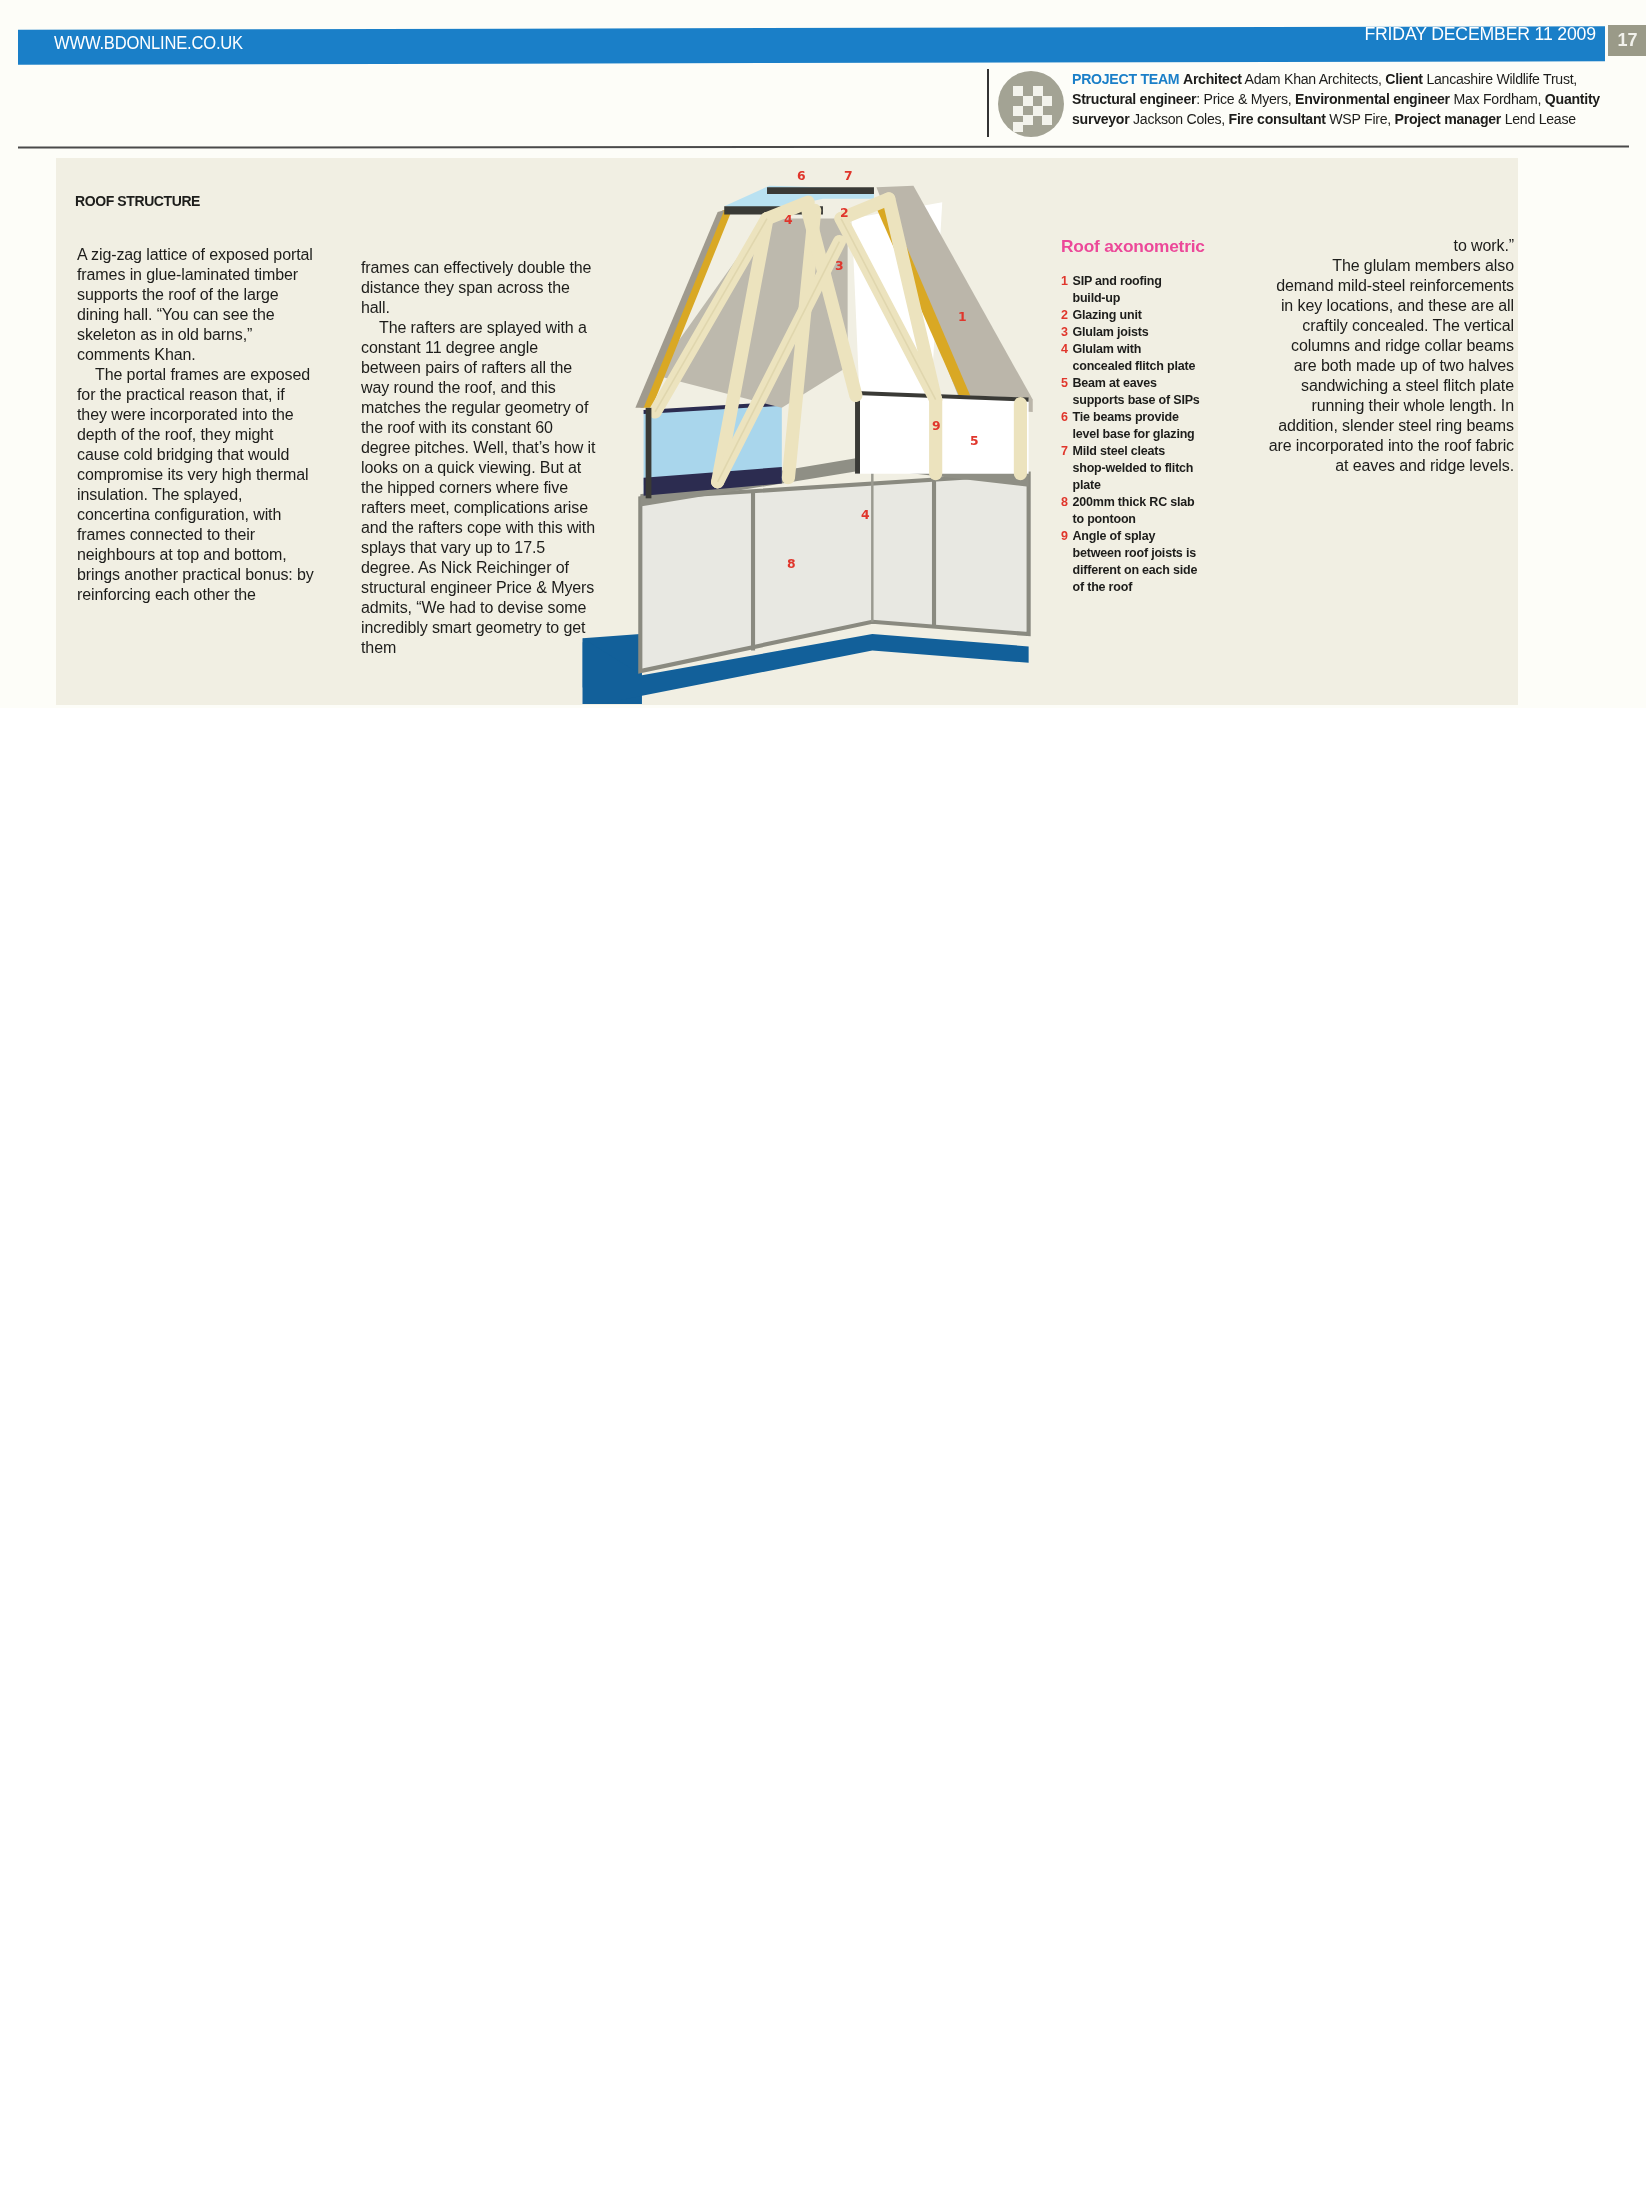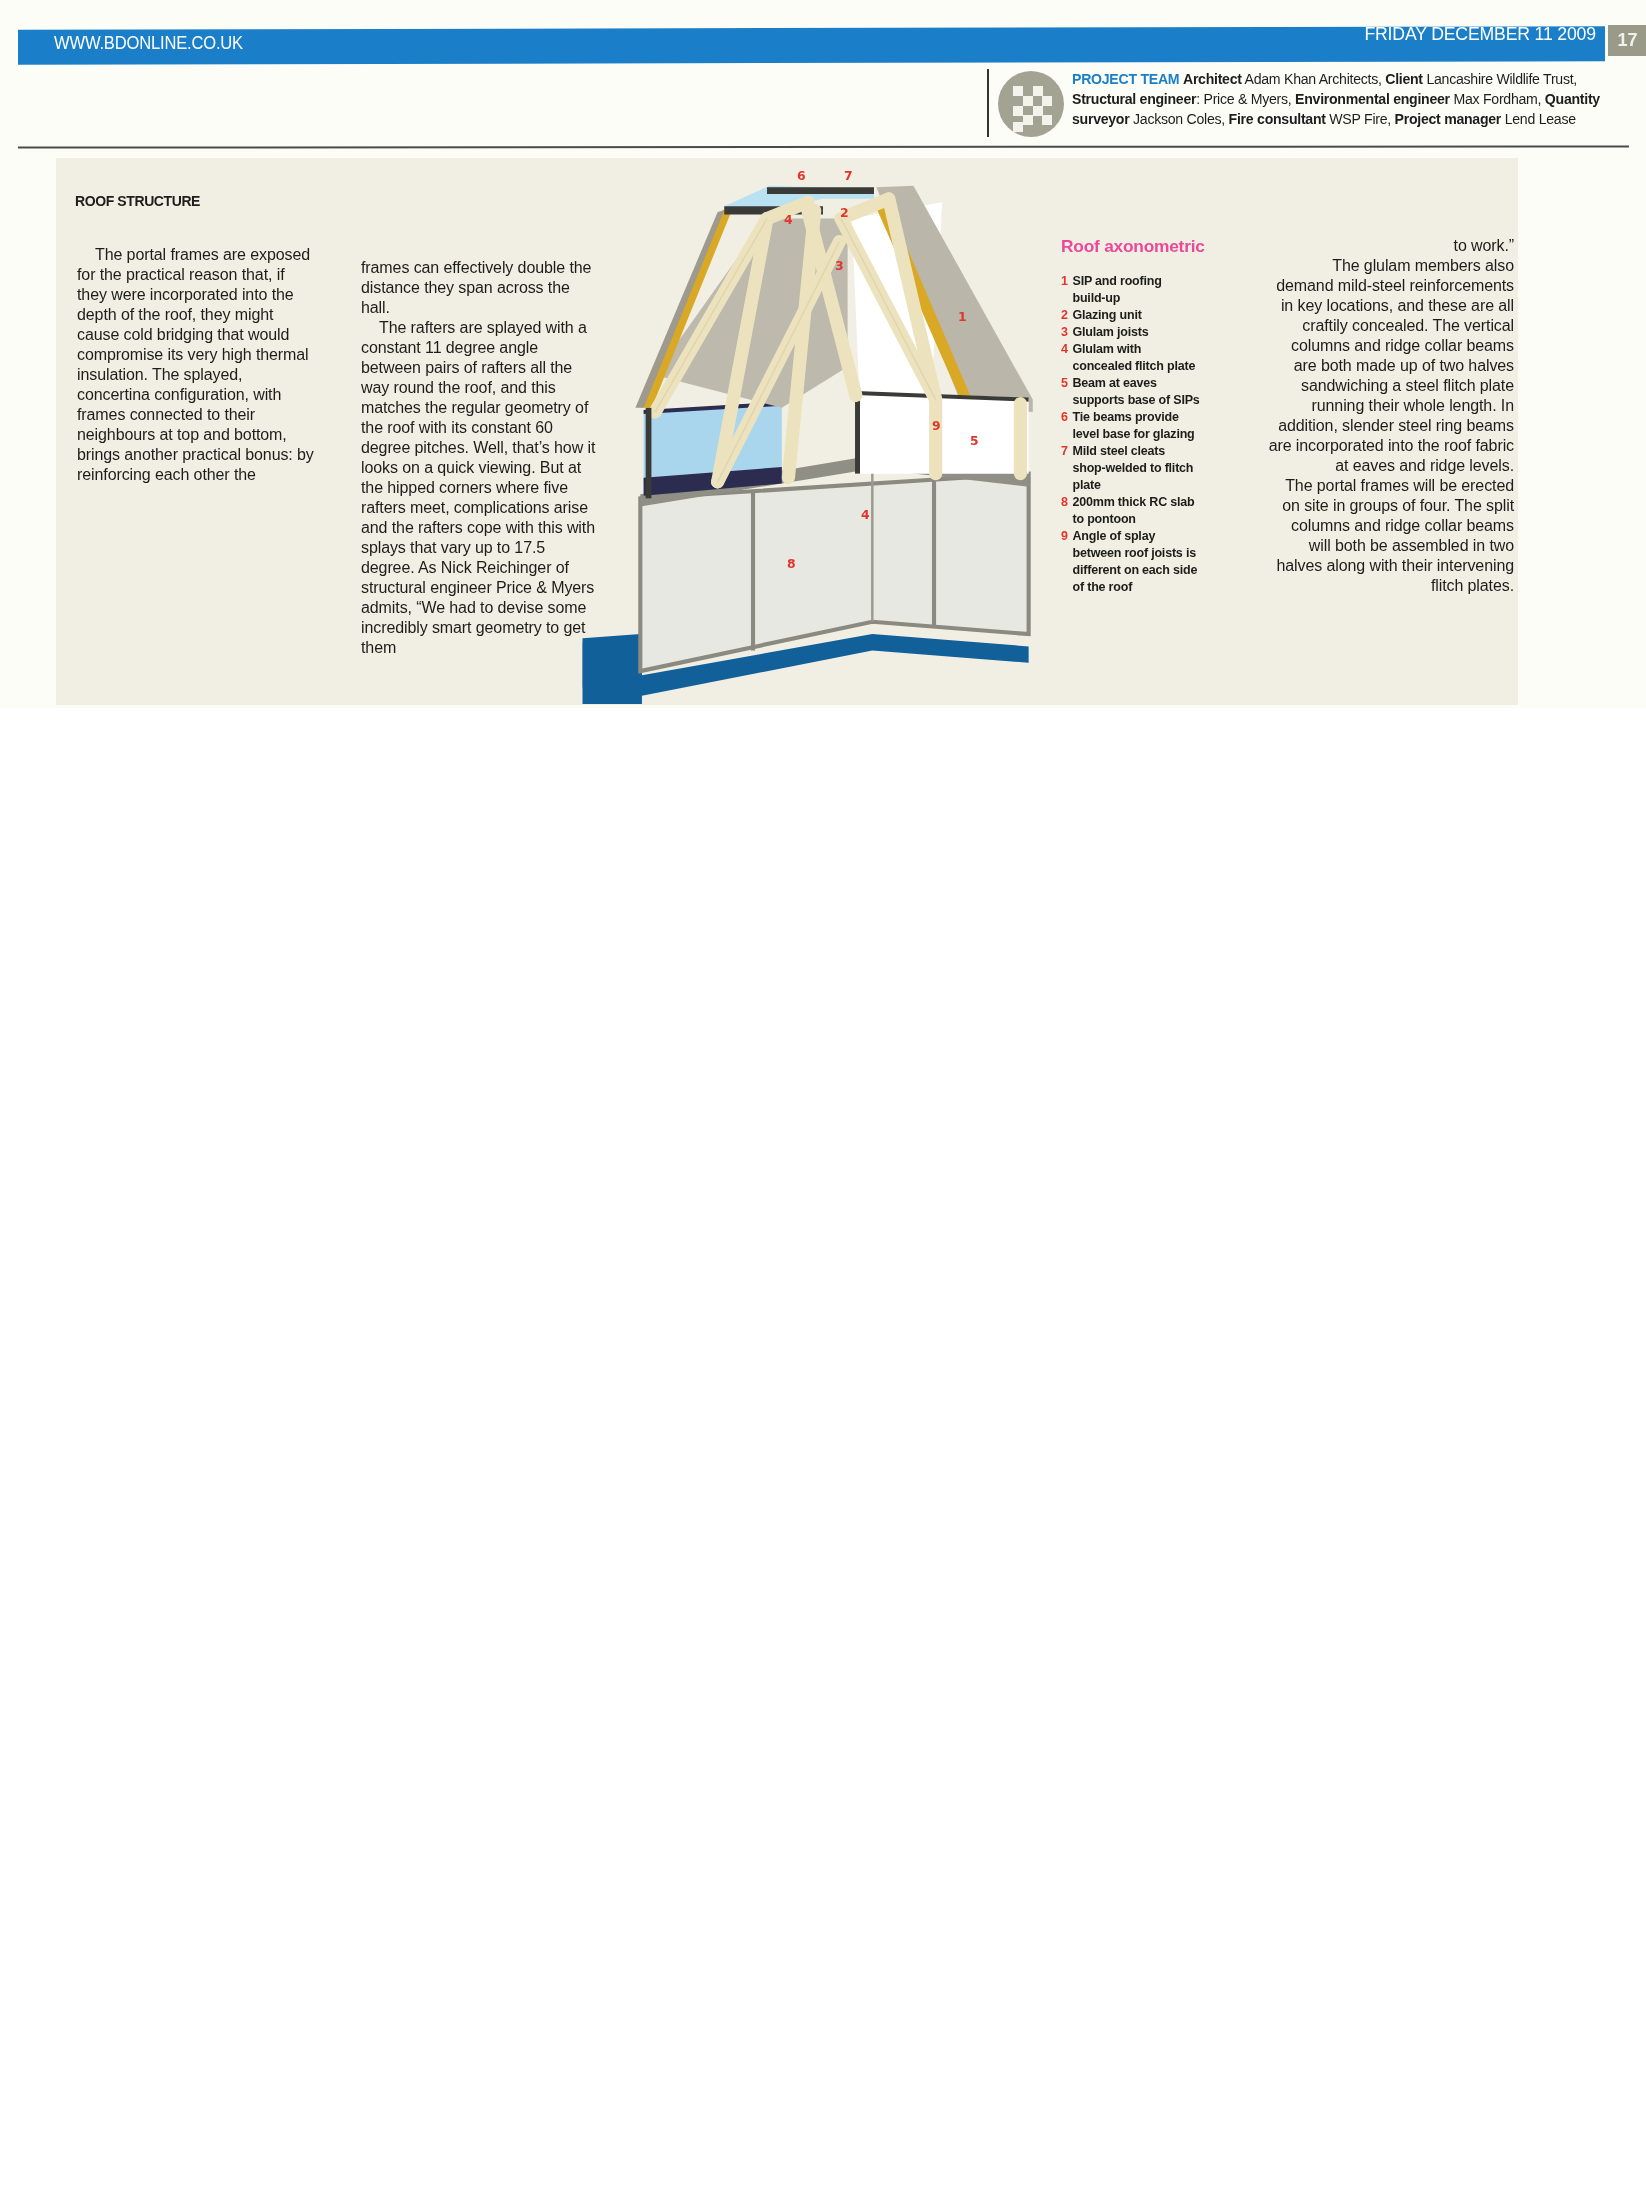--- a/index.html
+++ b/index.html
@@ -149,20 +149,21 @@
   <span>WSP Fire,</span>
   <b>Project manager</b>
   <span>Lend Lease</span>
 </div>
 <div class="rule-main"></div>
 
 <div class="panel"></div>
 <div class="panel-heading">ROOF STRUCTURE</div>
 
 <div class="col col1">
+  <p>A zig-zag lattice of exposed portal frames in glue-laminated timber supports the roof of the large dining hall. “You can see the skeleton as in old barns,” comments Khan.</p>
   <p class="indent">The portal frames are exposed for the practical reason that, if they were incorporated into the depth of the roof, they might cause cold bridging that would compromise its very high thermal insulation. The splayed, concertina configuration, with frames connected to their neighbours at top and bottom, brings another practical bonus: by reinforcing each other the</p>
 </div>
 <div class="col col2">
   <p>frames can effectively double the distance they span across the hall.</p>
   <p class="indent">The rafters are splayed with a constant 11 degree angle between pairs of rafters all the way round the roof, and this matches the regular geometry of the roof with its constant 60 degree pitches. Well, that’s how it looks on a quick viewing. But at the hipped corners where five rafters meet, complications arise and the rafters cope with this with splays that vary up to 17.5 degree. As Nick Reichinger of structural engineer Price &amp; Myers admits, “We had to devise some incredibly smart geometry to get them</p>
 </div>
 
 <div class="diagram">
   <svg viewBox="0 0 560 660" xmlns="http://www.w3.org/2000/svg">
 
@@ -277,15 +278,14 @@
       <span class="legend-text">Angle of splay
 between roof joists is
 different on each side
 of the roof</span>
     </div>
 </div>
 
 <div class="col col4">
   <p>to work.”</p>
   <p class="indent">The glulam members also demand mild-steel reinforcements in key locations, and these are all craftily concealed. The vertical columns and ridge collar beams are both made up of two halves sandwiching a steel flitch plate running their whole length. In addition, slender steel ring beams are incorporated into the roof fabric at eaves and ridge levels.</p>
-  <p class="indent">The portal frames will be erected on site in groups of four. The split columns and ridge collar beams will both be assembled in two halves along with their intervening flitch plates.</p>
 </div>
 
 
 </body></html>

